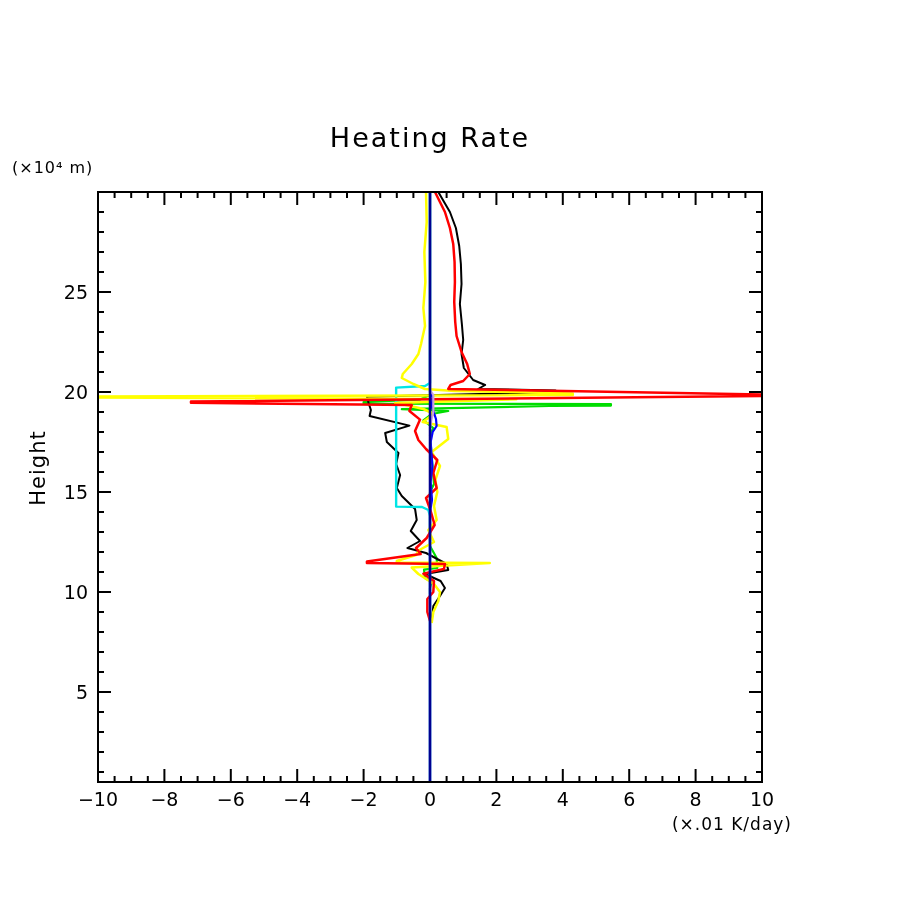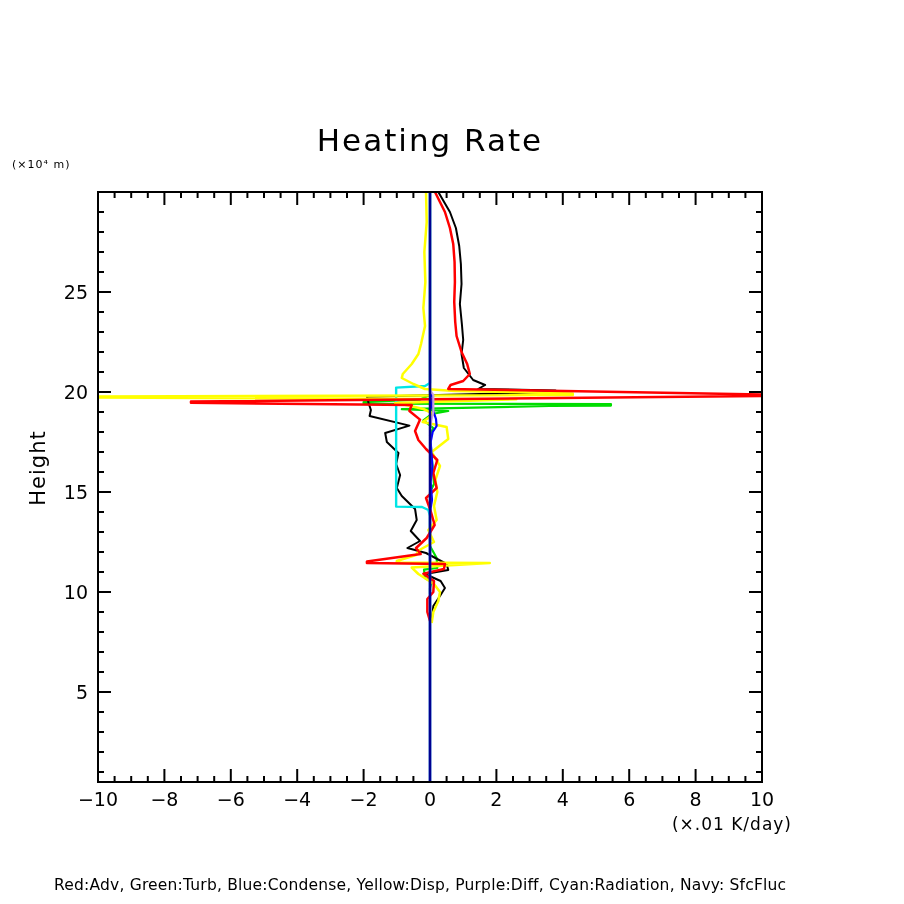--- a/index.html
+++ b/index.html
@@ -1,21 +1,21 @@
 <!DOCTYPE html>
 <html><head>
 <meta charset="utf-8">
 <style>
   html,body{margin:0;padding:0;background:#fff;}
   .page{position:relative;width:904px;height:904px;background:#fff;overflow:hidden;
         font-family:"DejaVu Sans",sans-serif;color:#000;}
   svg#plot{position:absolute;left:0;top:0;}
   .title{position:absolute;left:98px;top:122px;width:664px;text-align:center;
-         font-size:31px;letter-spacing:2px;}
-  .y-unit{position:absolute;left:12px;top:158px;font-size:11px;letter-spacing:1px;}
+         font-size:27px;letter-spacing:2px;}
+  .y-unit{position:absolute;left:12px;top:158px;font-size:16px;letter-spacing:1px;}
   .y-label{position:absolute;left:38px;top:468px;transform:translate(-50%,-50%) rotate(-90deg);
            font-size:21px;letter-spacing:1px;}
   .x-unit{position:absolute;right:112px;top:814px;font-size:17px;letter-spacing:1px;text-align:right;}
   .legend{position:absolute;left:54px;top:876px;font-size:15.5px;white-space:nowrap;
           letter-spacing:0.2px;}
 </style>
 </head>
 <body>
 
 <div class="page">
@@ -194,14 +194,13 @@
         <text x="695.6" y="806" text-anchor="middle">8</text>
         <text x="762" y="806" text-anchor="middle">10</text>
         <text x="88" y="699" text-anchor="end">5</text>
         <text x="88" y="599" text-anchor="end">10</text>
         <text x="88" y="499" text-anchor="end">15</text>
         <text x="88" y="399" text-anchor="end">20</text>
         <text x="88" y="299" text-anchor="end">25</text>
       </g>
     </svg>
   <div class="x-unit">(×.01 K/day)</div>
-  <div class="legend">Red:Adv, Green:Turb, Blue:Condense, Yellow:Disp, Purple:Diff, Cyan:Radiation, Navy: SfcFluc</div>
 </div>
 
 </body></html>

